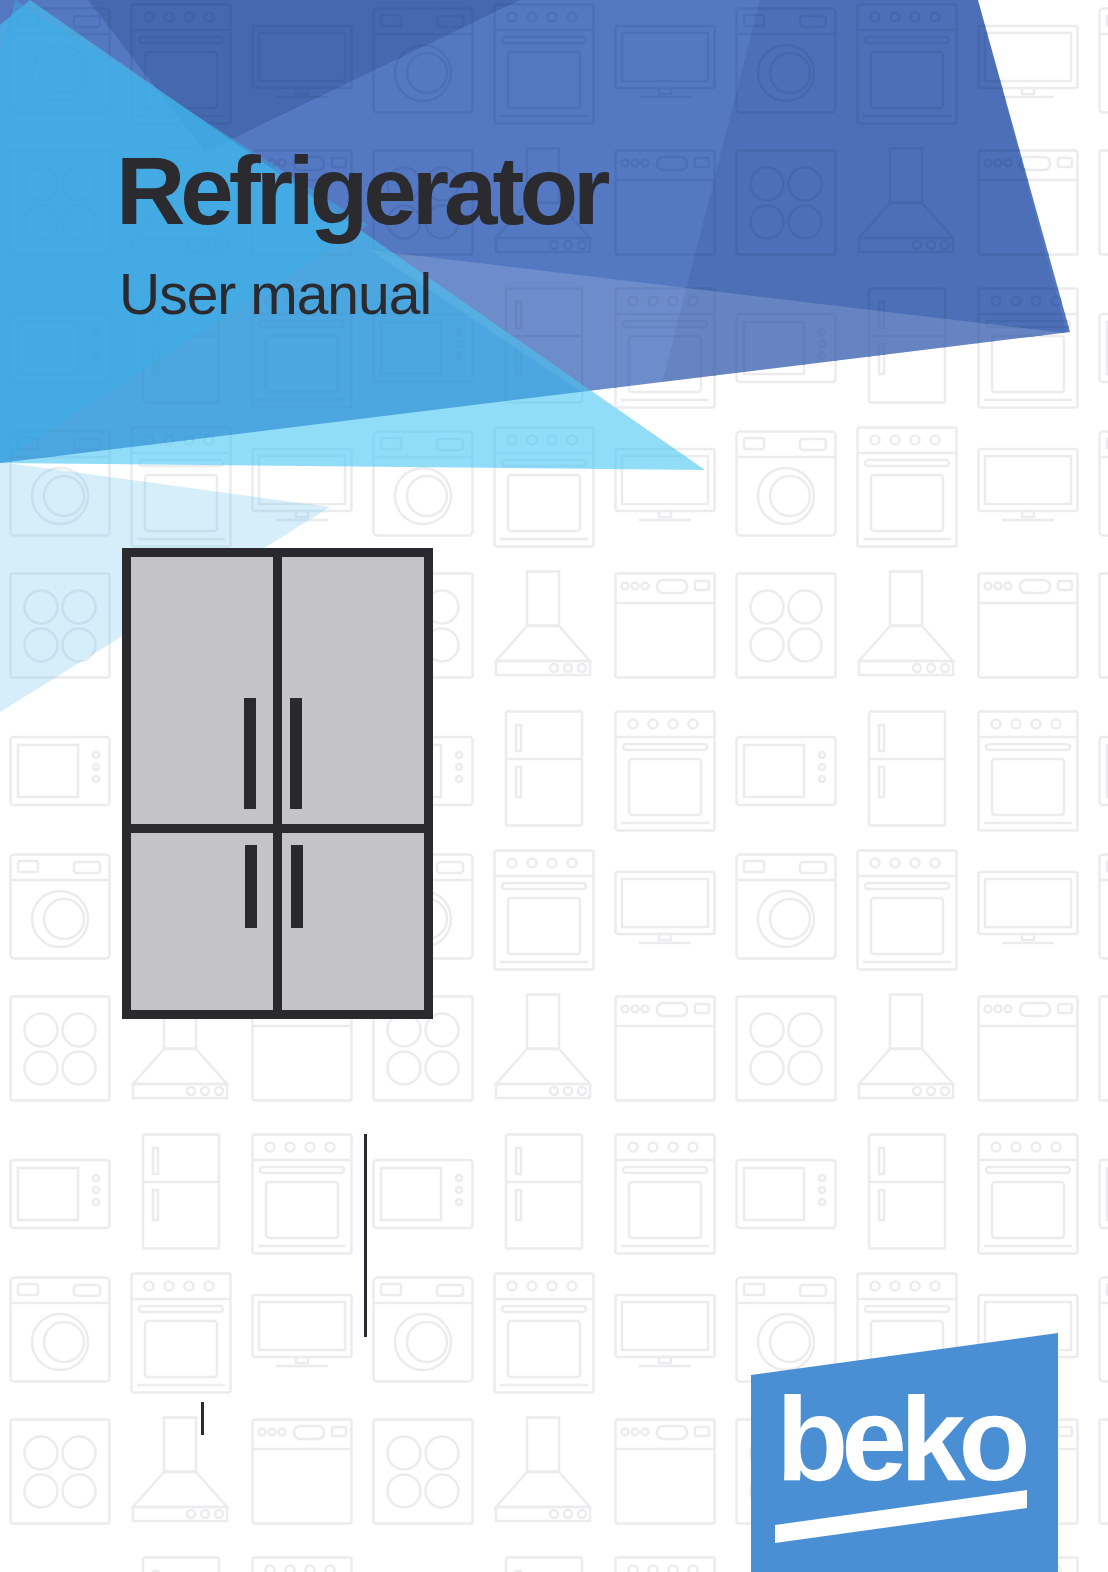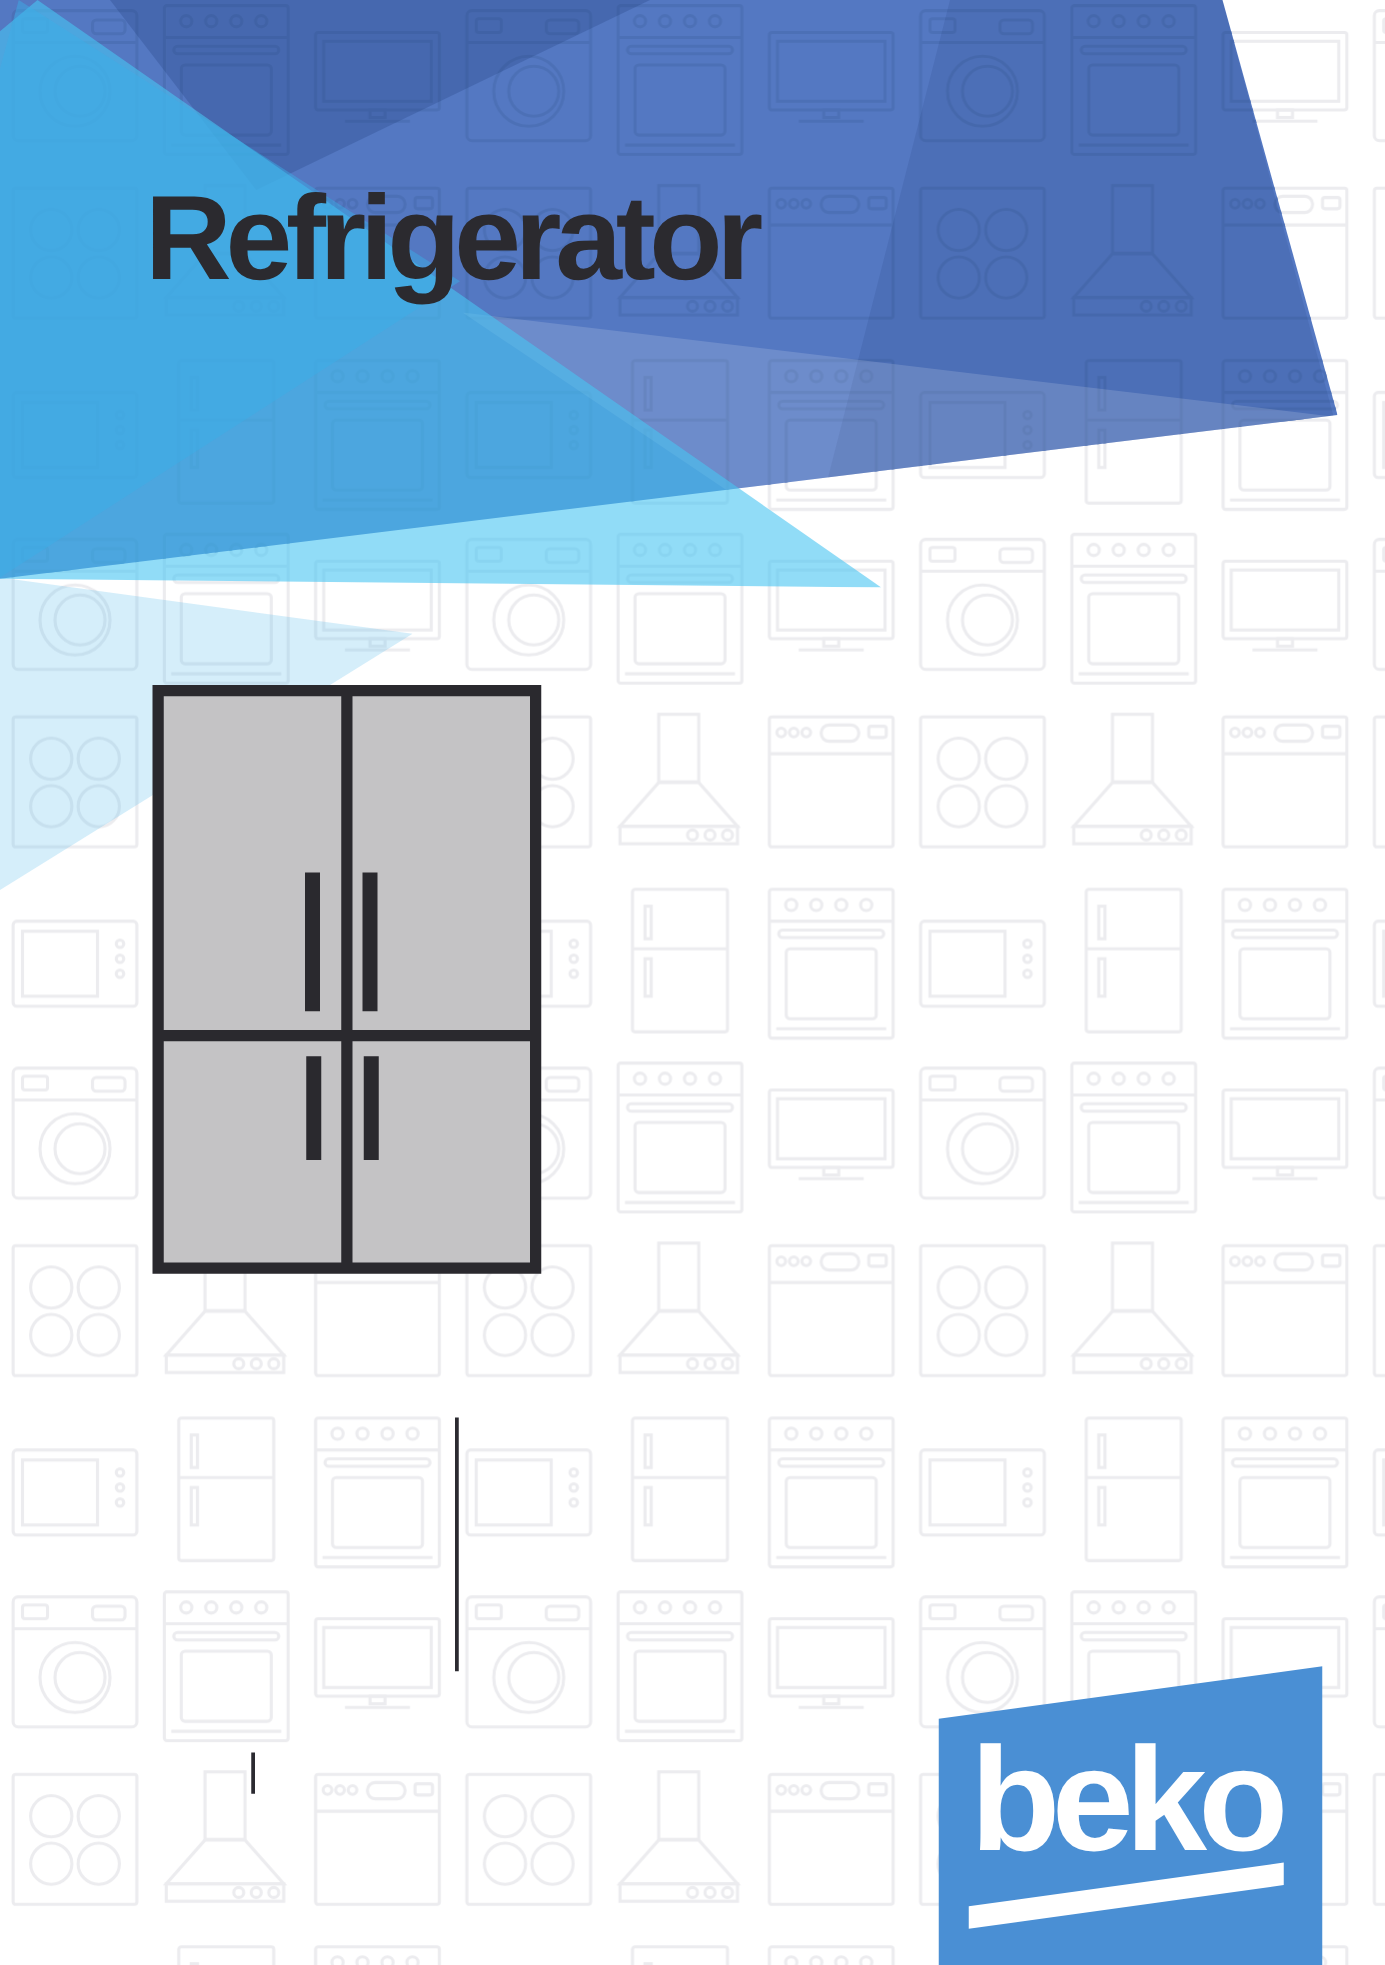--- a/index.html
+++ b/index.html
@@ -166,20 +166,21 @@
     <div class="wedge-left"></div>
     <div class="wedge-right"></div>
     <div class="white-band"></div>
   </div>
 
   <div class="cyan-t2 abs"></div>
   <div class="cyan-t1 abs"></div>
   <div class="pale-t3 abs"></div>
 
   <h1 class="title">Refrigerator</h1>
+  <div class="subtitle">User manual</div>
 
   <div class="fridge">
     <div class="door door-tl"></div>
     <div class="door door-tr"></div>
     <div class="door door-bl"></div>
     <div class="door door-br"></div>
     <div class="handle h-tl"></div>
     <div class="handle h-tr"></div>
     <div class="handle h-bl"></div>
     <div class="handle h-br"></div>

